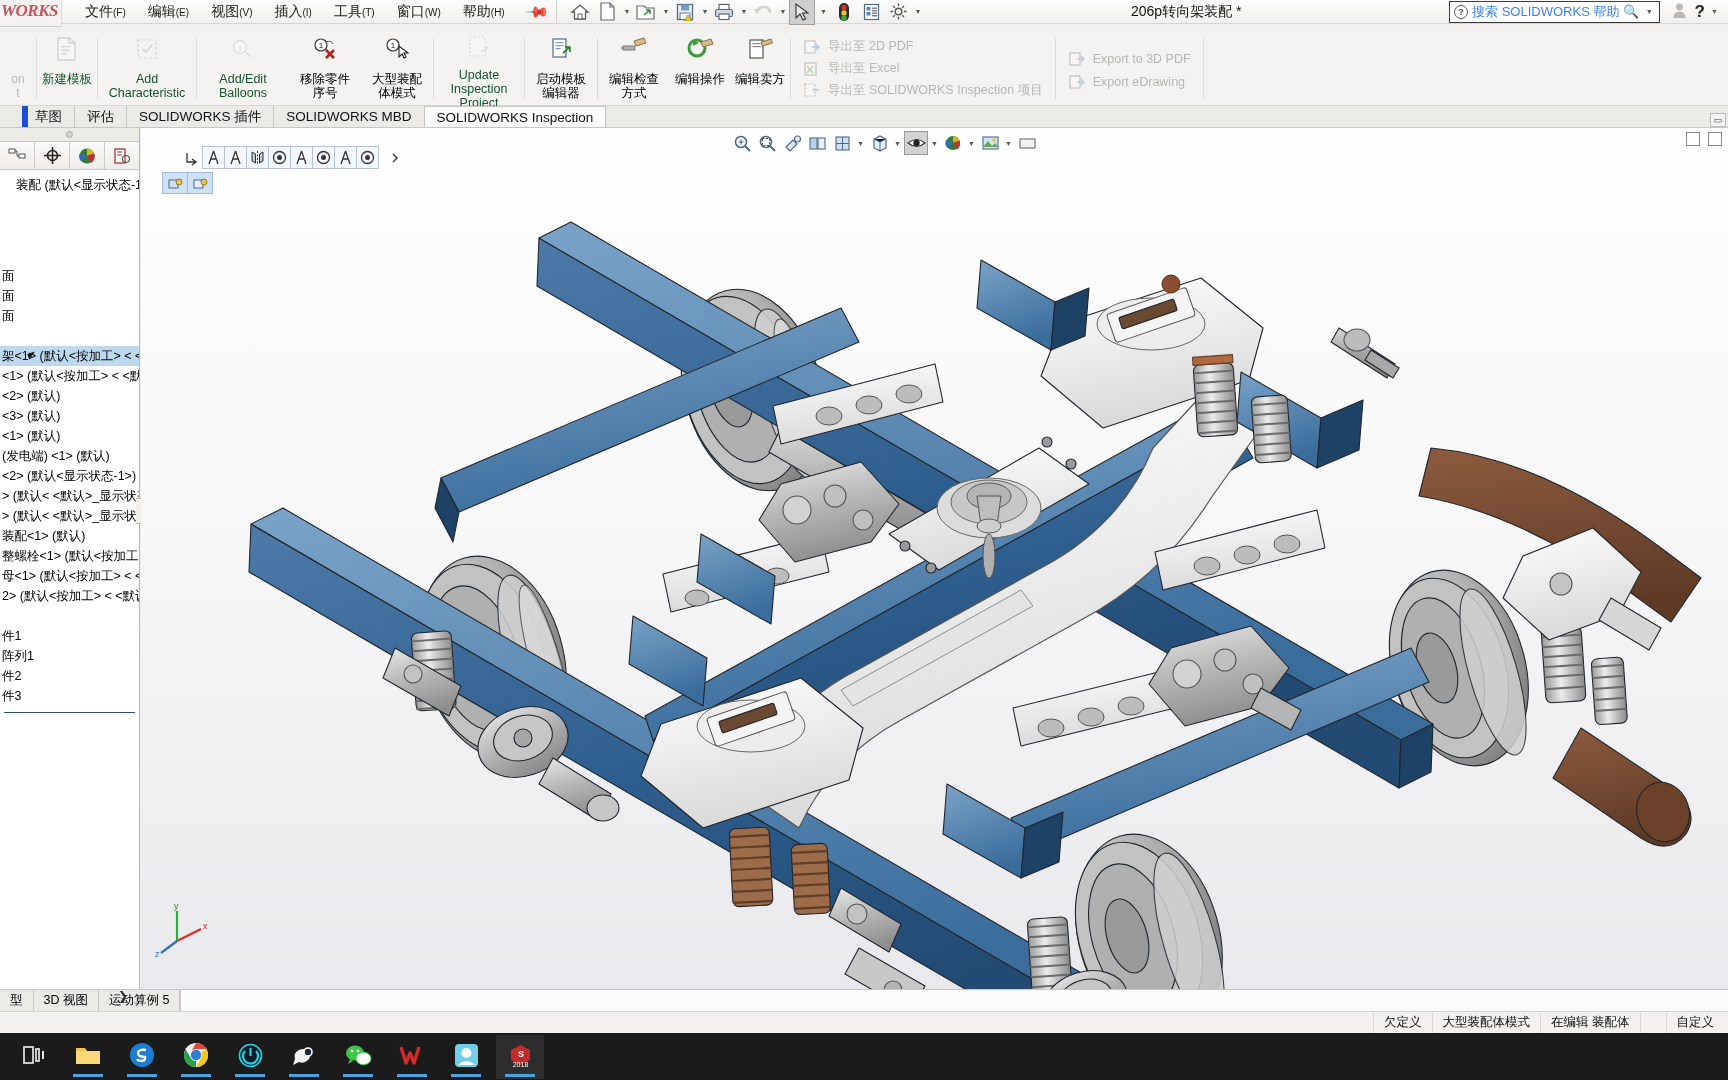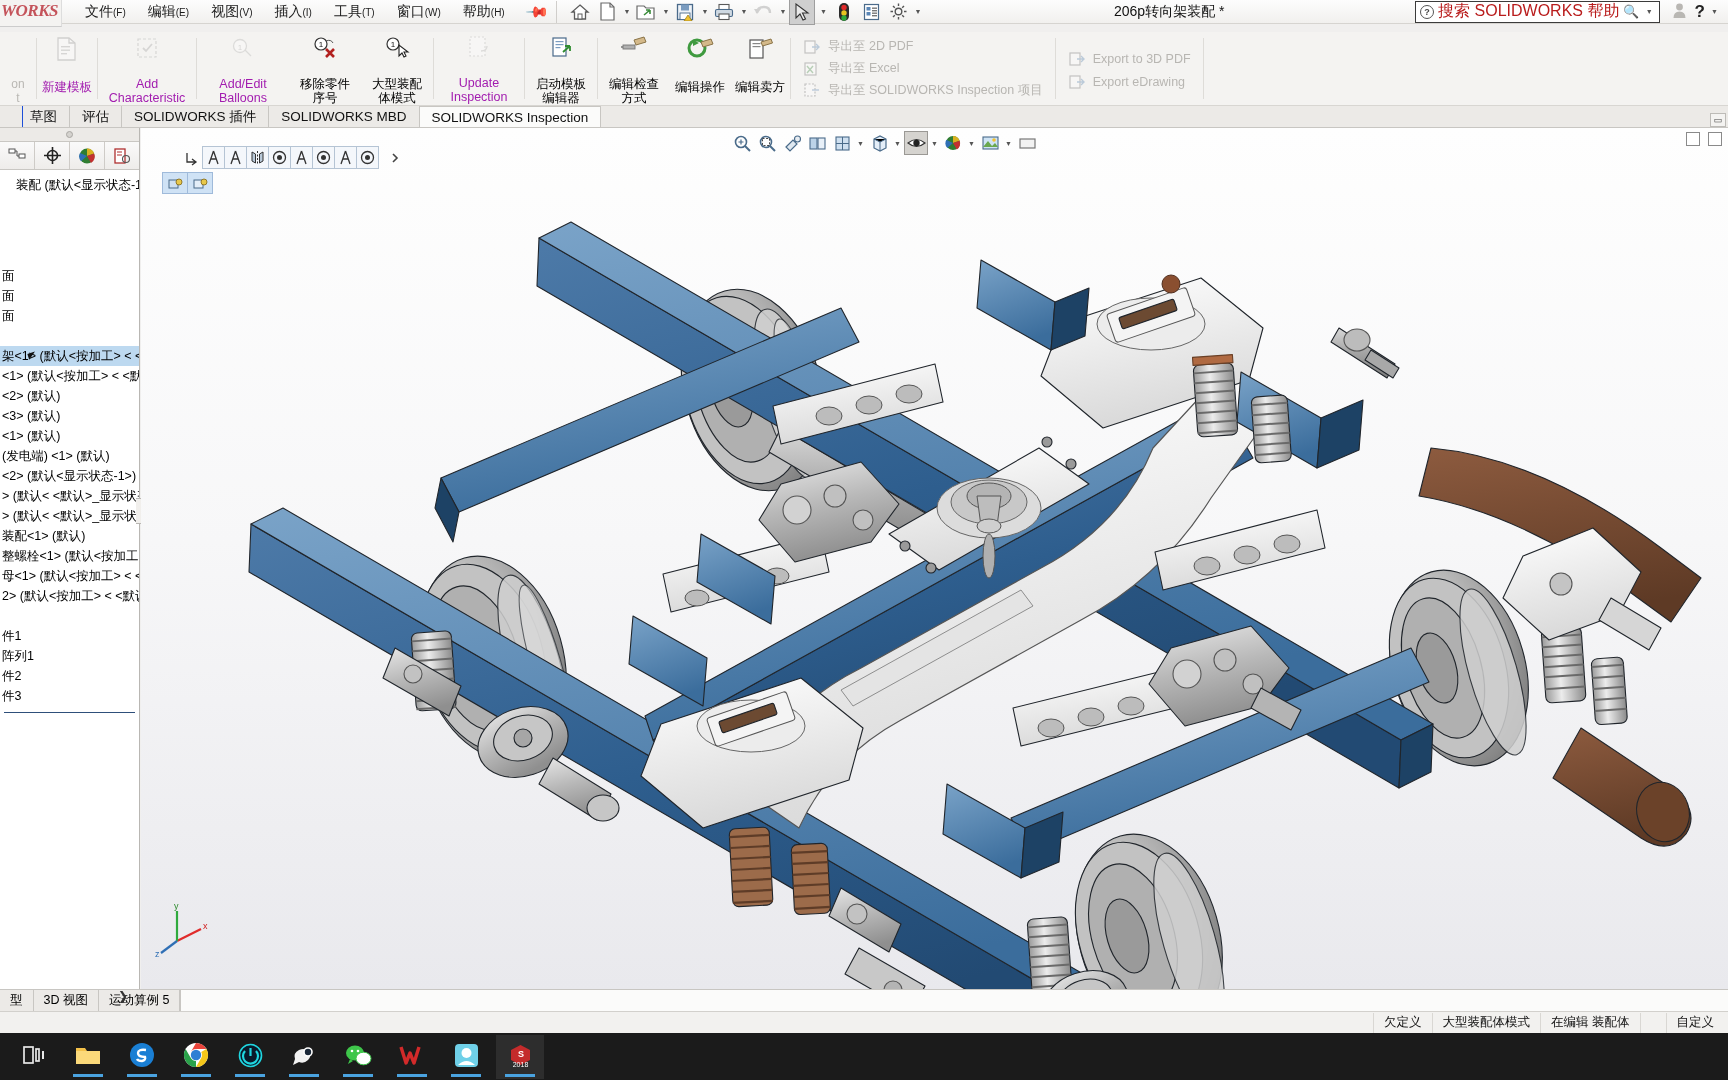--- a/index.html
+++ b/index.html
@@ -47,62 +47,62 @@
   .searchbox {
     border:1px solid #3b3b3b; background:#fff; height:22px;
     display:flex; align-items:center; padding:0 4px; gap:4px;
     min-width:200px; margin-right:4px;
   }
   .searchbox .qm {
     width:14px;height:14px;border-radius:50%;border:1.3px solid #555;
     font-size:9px;display:flex;align-items:center;justify-content:center;color:#444;
     font-weight:bold;
   }
-  .searchbox .stxt { font-size:16px; color:#b91c1c; flex:1; }
+  .searchbox .stxt { font-size:13px; color:#3b82f6; flex:1; }
   .searchbox .mag { font-size:13px; color:#3b5f8a; }
   .user-ic { font-size:15px; color:#777; margin:0 8px; }
   .help-q { font-size:17px; font-weight:bold; color:#222; margin-right:4px;}
 
   
   .ribbon {
     position:absolute; left:0; top:32px; width:1728px; height:74px;
     background:#f4f3f1; border-bottom:1px solid #d8d6d2;
     display:flex; align-items:stretch;
   }
   .rsep { width:1px; background:#dedcd8; margin:6px 0; }
   .rbtn {
     min-width:54px; padding:3px 5px 0 5px; display:flex; flex-direction:column;
     align-items:center; justify-content:flex-start; cursor:default;
   }
   .rbtn .ic { height:28px; display:flex; align-items:center; justify-content:center; font-size:20px; }
   .rbtn .lb {
-    font-size:12.5px; line-height:14px; text-align:center; margin-top:17px;
+    font-size:12.5px; line-height:14px; text-align:center; margin-top:9px;
     max-width:62px; word-break:break-all;
   }
-  .rbtn.dis .lb { color:#a21caf; }
+  .rbtn.dis .lb { color:#14532d; }
   .rbtn.dis .ic { opacity:0.32; }
   .rlist { display:flex; flex-direction:column; justify-content:center; padding:4px 6px; }
   .rlist-row {
     display:flex; align-items:center; gap:7px; height:23px; padding:0 6px; cursor:default;
   }
   .rlist-row .ic { width:18px; height:18px; display:flex; align-items:center; justify-content:center; opacity:.3; }
   .rlist-row .lb { font-size:12.5px; color:#b8b6b2; white-space:nowrap; }
 
   
   .cmdtabs {
     position:absolute; left:0; top:106px; width:1728px; height:22px;
     background:#eceae7; border-bottom:1px solid #c8c6c2;
     display:flex; align-items:flex-end;
   }
   .cmdtab {
     height:21px; padding:0 12px; font-size:13.5px; display:flex; align-items:center;
     border-right:1px solid #c8c6c2; cursor:default; color:#111; white-space:nowrap;
   }
   .cmdtab.active { background:#fbfbfa; border-top:1px solid #c8c6c2; }
-  .cmdtab.first { border-left:1px solid #1d4ed8;padding-left:7px; }
+  .cmdtab.first { border-left:6px solid #1d4ed8;padding-left:7px; }
 
   
   .leftpanel {
     position:absolute; left:0; top:128px; width:140px; height:861px;
     background:#fff; border-right:1px solid #b9b7b3; overflow:hidden;
   }
   .lp-tabstrip {
     height:14px; background:#eceae7; border-bottom:1px solid #c9c7c3;
     display:flex; align-items:center; justify-content:center;
   }

